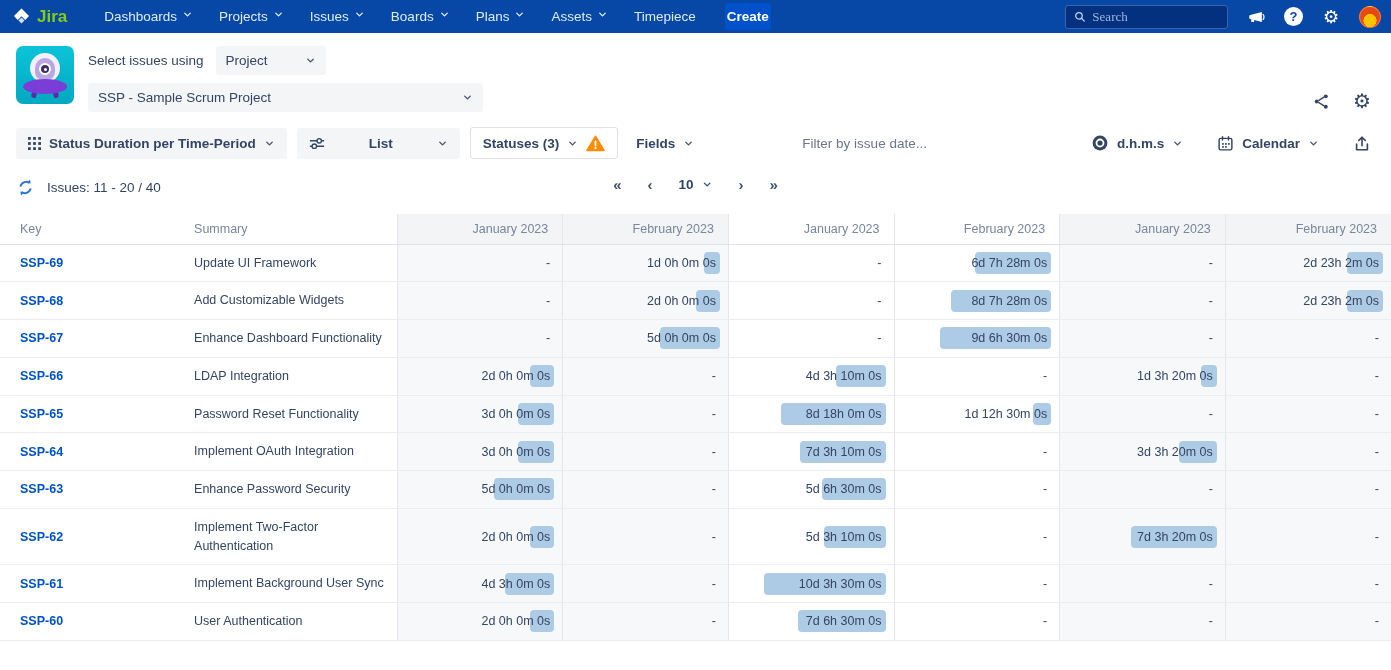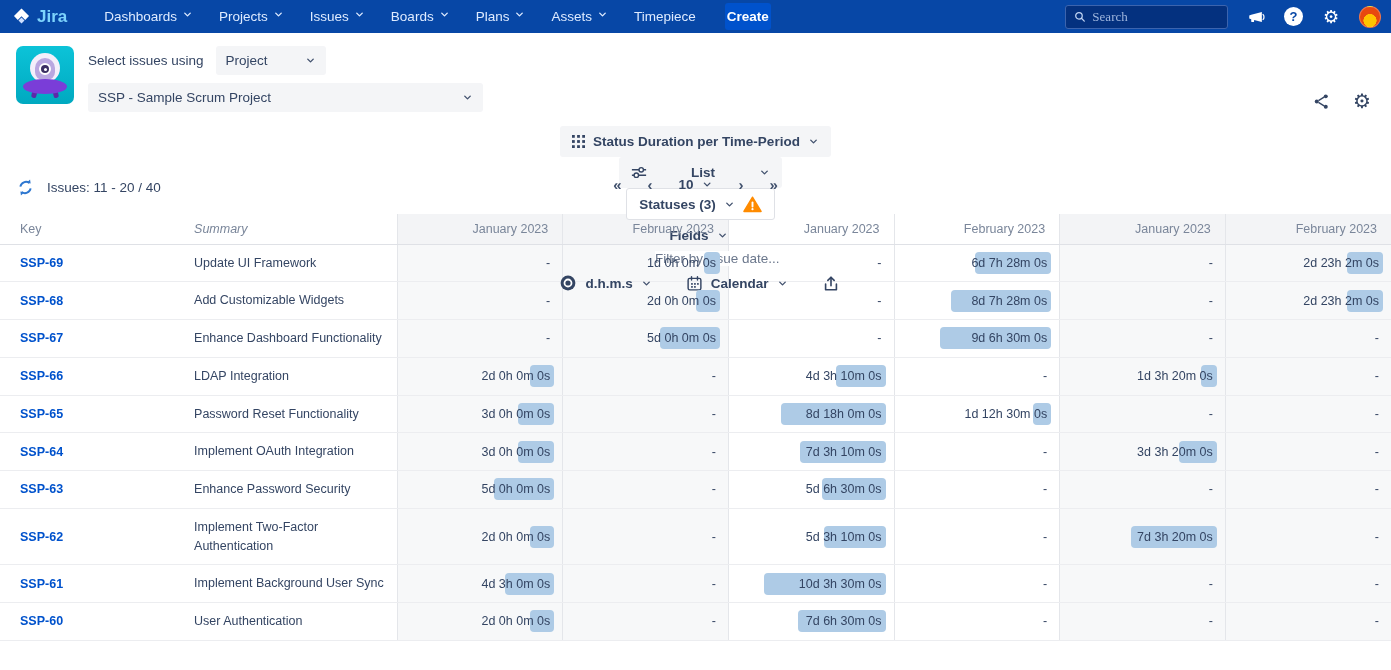--- a/index.html
+++ b/index.html
@@ -3,21 +3,21 @@
 <meta charset="utf-8">
 <style>
   * { box-sizing: border-box; margin: 0; padding: 0; }
   html,body { width:1391px; height:670px; overflow:hidden; background:#fff;
     font-family:"Liberation Sans", sans-serif; color:#344563; }
 
   
   .navbar { height:33px; background:#0747A6; display:flex; align-items:center;
     justify-content:space-between; padding:0 10px 0 12px; }
   .nav-left { display:flex; align-items:center; gap:4px; }
-  .logo { display:flex; align-items:center; gap:6px; color:#7dd3fc; font-size:17px;
+  .logo { display:flex; align-items:center; gap:6px; color:#84cc16; font-size:17px;
     font-weight:700; margin-right:22px; text-decoration:none; cursor:pointer; }
   .nav-item { display:flex; gap:5px; color:#DEEBFF; font-size:13.5px;
     font-weight:500; padding:7px 11px; cursor:pointer; border-radius:3px; }
   .chev { width:11px; height:11px; flex:0 0 auto; }
   .create { background:#0052CC; color:#fff; border:none; border-radius:3px;
     font-family:"Liberation Sans",sans-serif; font-size:13.5px; font-weight:600;
     padding:6px 2px; margin-left:14px; cursor:pointer; }
   .nav-right { display:flex; align-items:center; gap:16px; }
   .search { display:flex; align-items:center; gap:7px; background:#04317F;
     border:1px solid #3C64AE; border-radius:3px; height:24px; width:163px; padding:0 8px; }
@@ -55,21 +55,21 @@
     font-family:"Liberation Sans",sans-serif; font-size:13.5px; padding:7px 10px; }
   .drop.small { width:110px; }
   .drop.wide  { width:395px; text-align:left; }
   .drop .lbl { white-space:nowrap; overflow:hidden; }
   .headicons { position:absolute; right:20px; top:58px; display:flex; align-items:center; gap:22px;
     color:#344563; }
   .headicons span { cursor:pointer; display:flex; align-items:center; }
   .gear2 { font-size:20px; color:#344563; line-height:1; }
 
   
-  .toolbar { display:flex; align-items:center; padding:0 16px; margin-top:4px; height:34px;flex-direction:column; }
+  .toolbar { display:flex; align-items:center; padding:0 16px; margin-top:4px; height:34px; }
   .tbtn { display:flex; align-items:center; gap:8px; border:none; border-radius:3px;
     font-family:"Liberation Sans",sans-serif; font-size:13.5px; font-weight:600; color:#344563;
     background:transparent; padding:8px 12px; cursor:pointer; white-space:nowrap; }
   .tbtn.gray { background:#F4F5F7; }
   .tbtn.white { background:#fff; border:1.5px solid #DFE1E6; margin-left:10px; padding:6.5px 12px; }
   .tbtn.gray + .tbtn.gray { margin-left:10px;gap:44px; }
   .tbtn.plain { font-weight:600; }
   .fields { margin-left:6px; }
   .filter { flex:1; border:none; outline:none; font-family:"Liberation Sans",sans-serif;
     font-size:13.5px; color:#344563; margin-left:96px; min-width:120px; }
@@ -89,21 +89,21 @@
 
   
   table.report { width:1391px; border-collapse:collapse; table-layout:fixed; margin-top:6px; }
   col.c-key { width:190px; } col.c-sum { width:207px; } col.c-dur { width:165.6px; }
   thead th { font-weight:400; color:#7A869A; font-size:12.5px; }
   tr.grp th { height:37px; }
   tr.grp th.grpc { text-align:center; }
   tr.cols th { height:30px; border-bottom:1px solid #DFE1E6; }
   tr.cols th.dur { text-align:right; padding-right:14px; border-left:1px solid #E4E6EA; }
   tr.cols th.keyh { text-align:left; padding-left:20px; }
-  tr.cols th.sumh { text-align:left; padding-left:4px;font-style:italic; }
+  tr.cols th.sumh { text-align:left; padding-left:4px; }
   .shade { background:#F3F4F6; }
   th.gstart { border-left:1px solid #E4E6EA; }
   tbody td { border-bottom:1px solid #ECEDF0; font-size:12.5px; vertical-align:middle; }
   tbody td.key { padding:9px 8px 9px 20px; }
   tbody td.key a { color:#0052CC; font-weight:600; text-decoration:none; cursor:pointer; }
   tbody td.sum { padding:9px 10px 9px 4px; color:#344563; line-height:1.5; }
   tbody td.dur { border-left:1px solid #E4E6EA; }
   tbody td.dur.shade { background:#F7F8F9; }
   .cellw { position:relative; height:32px; }
   .cellw .bar { position:absolute; right:8px; top:50%; transform:translateY(-50%);

